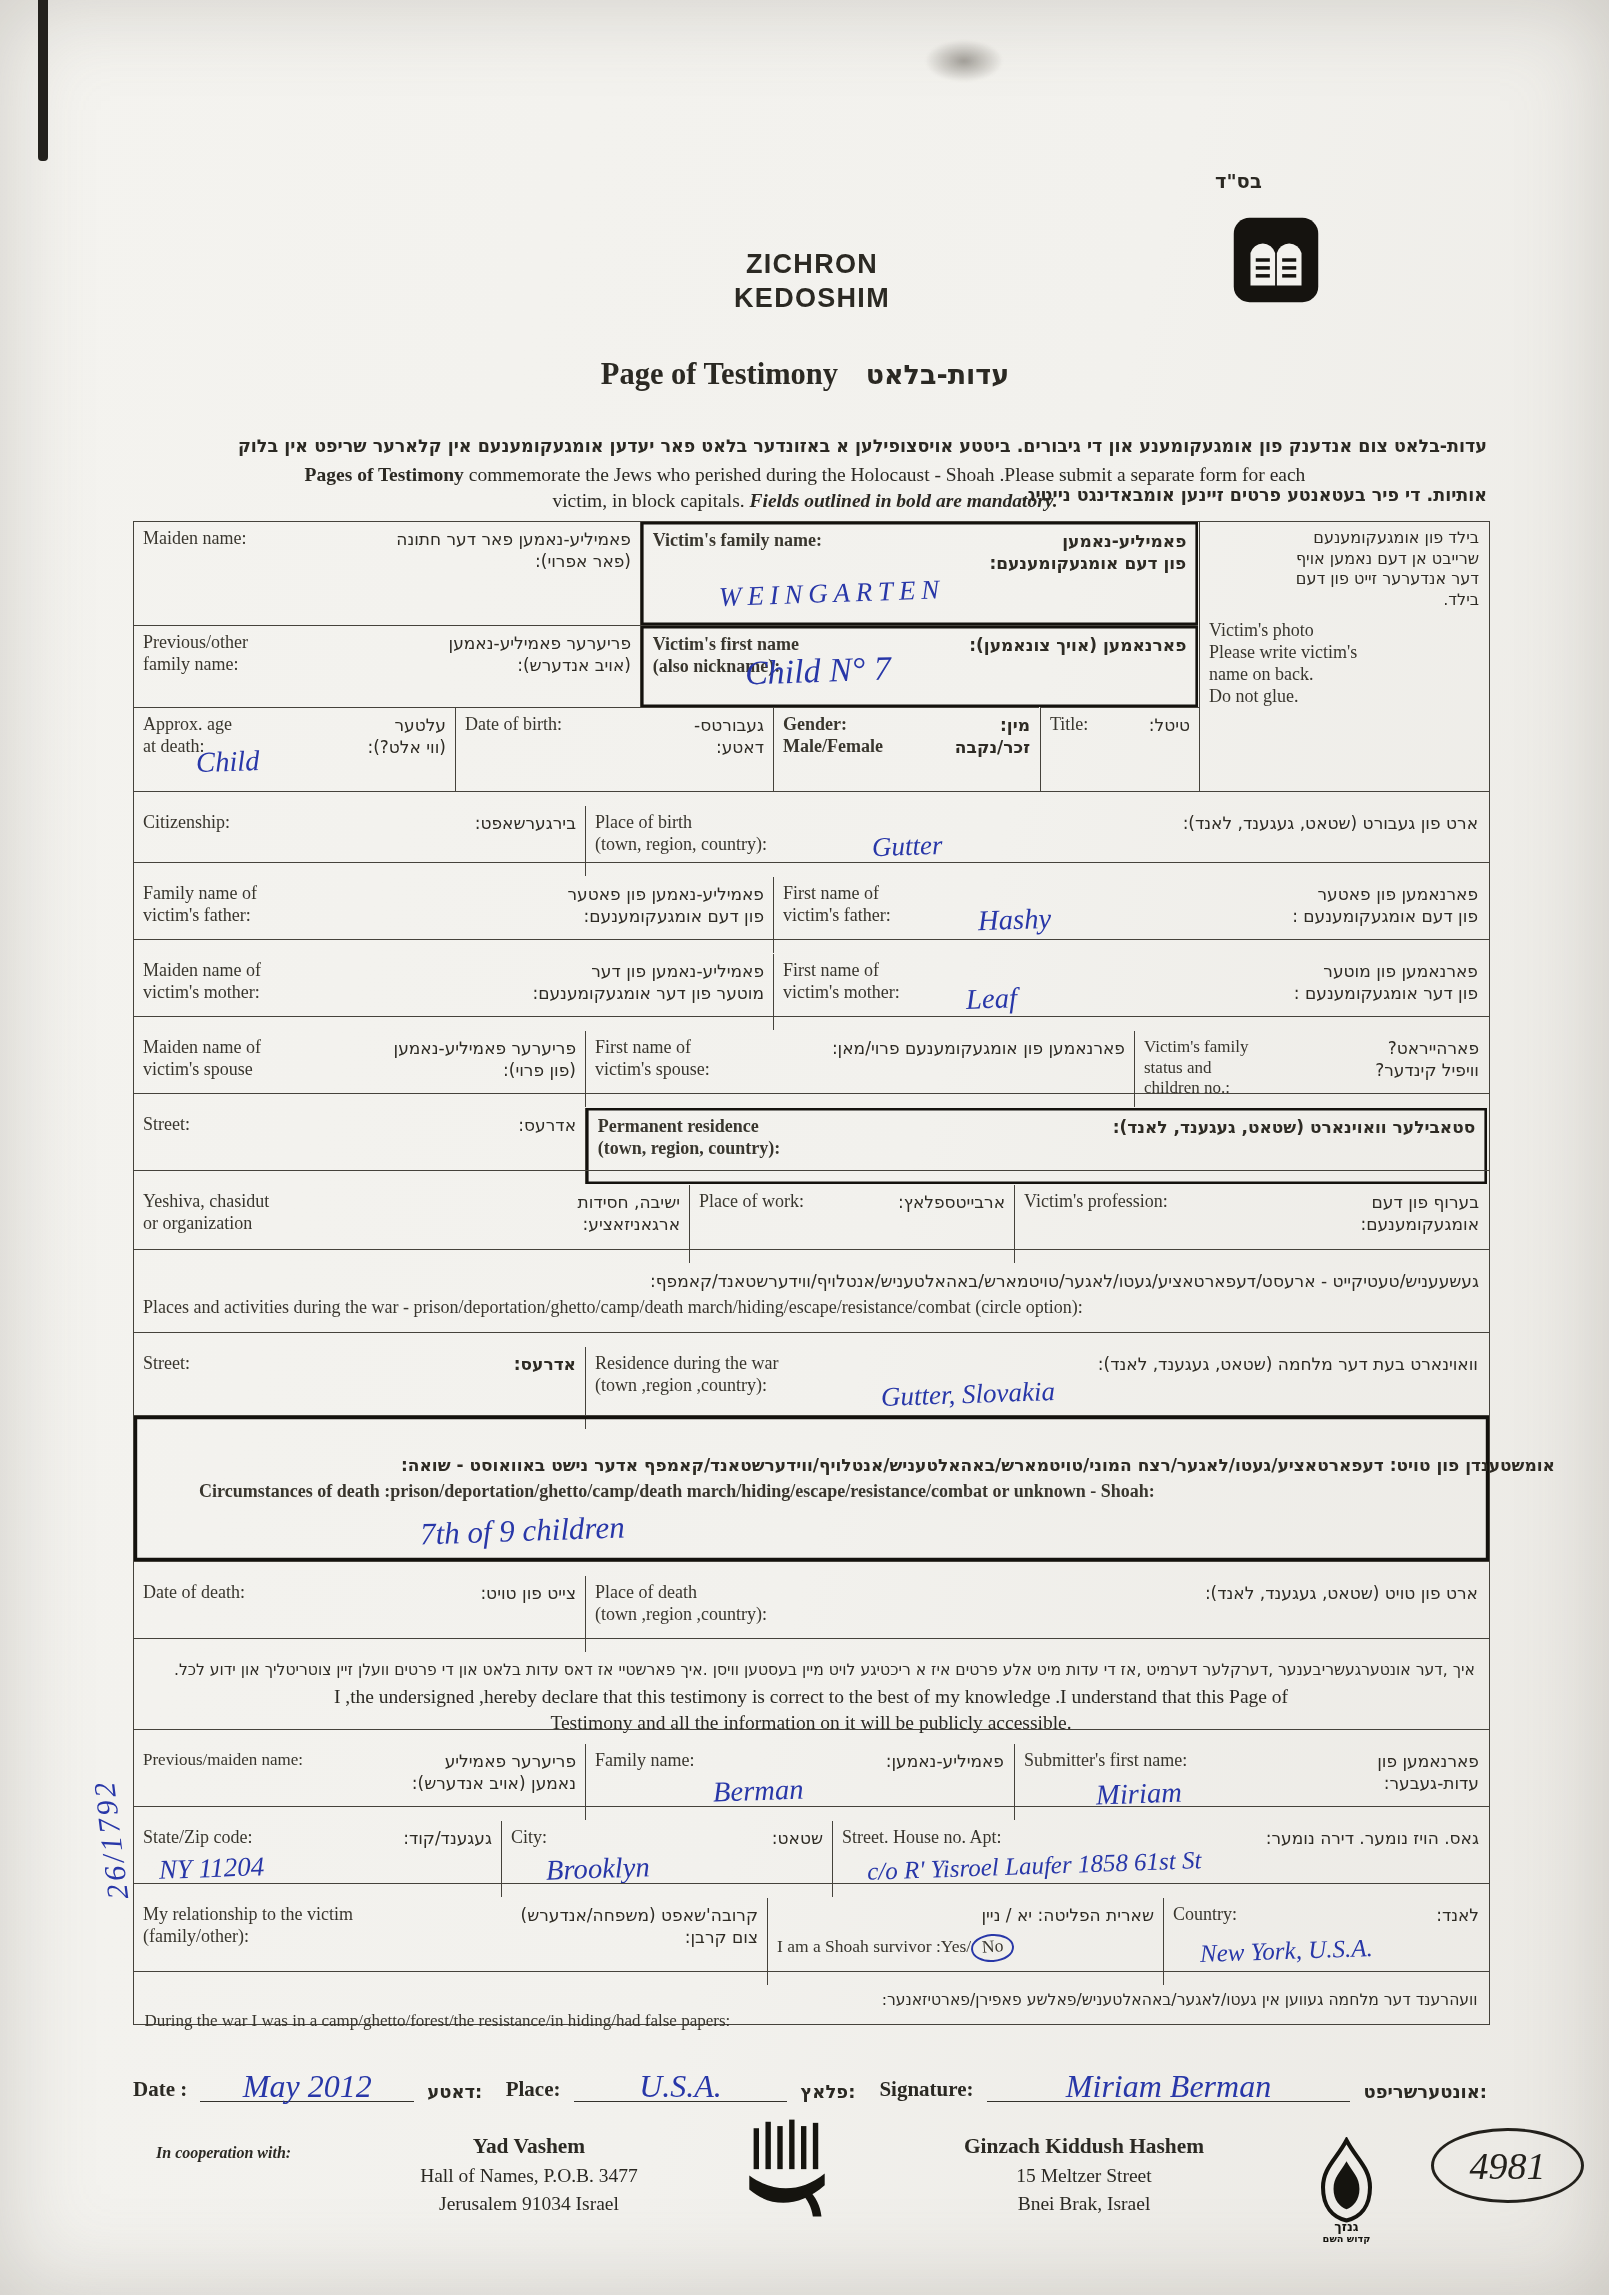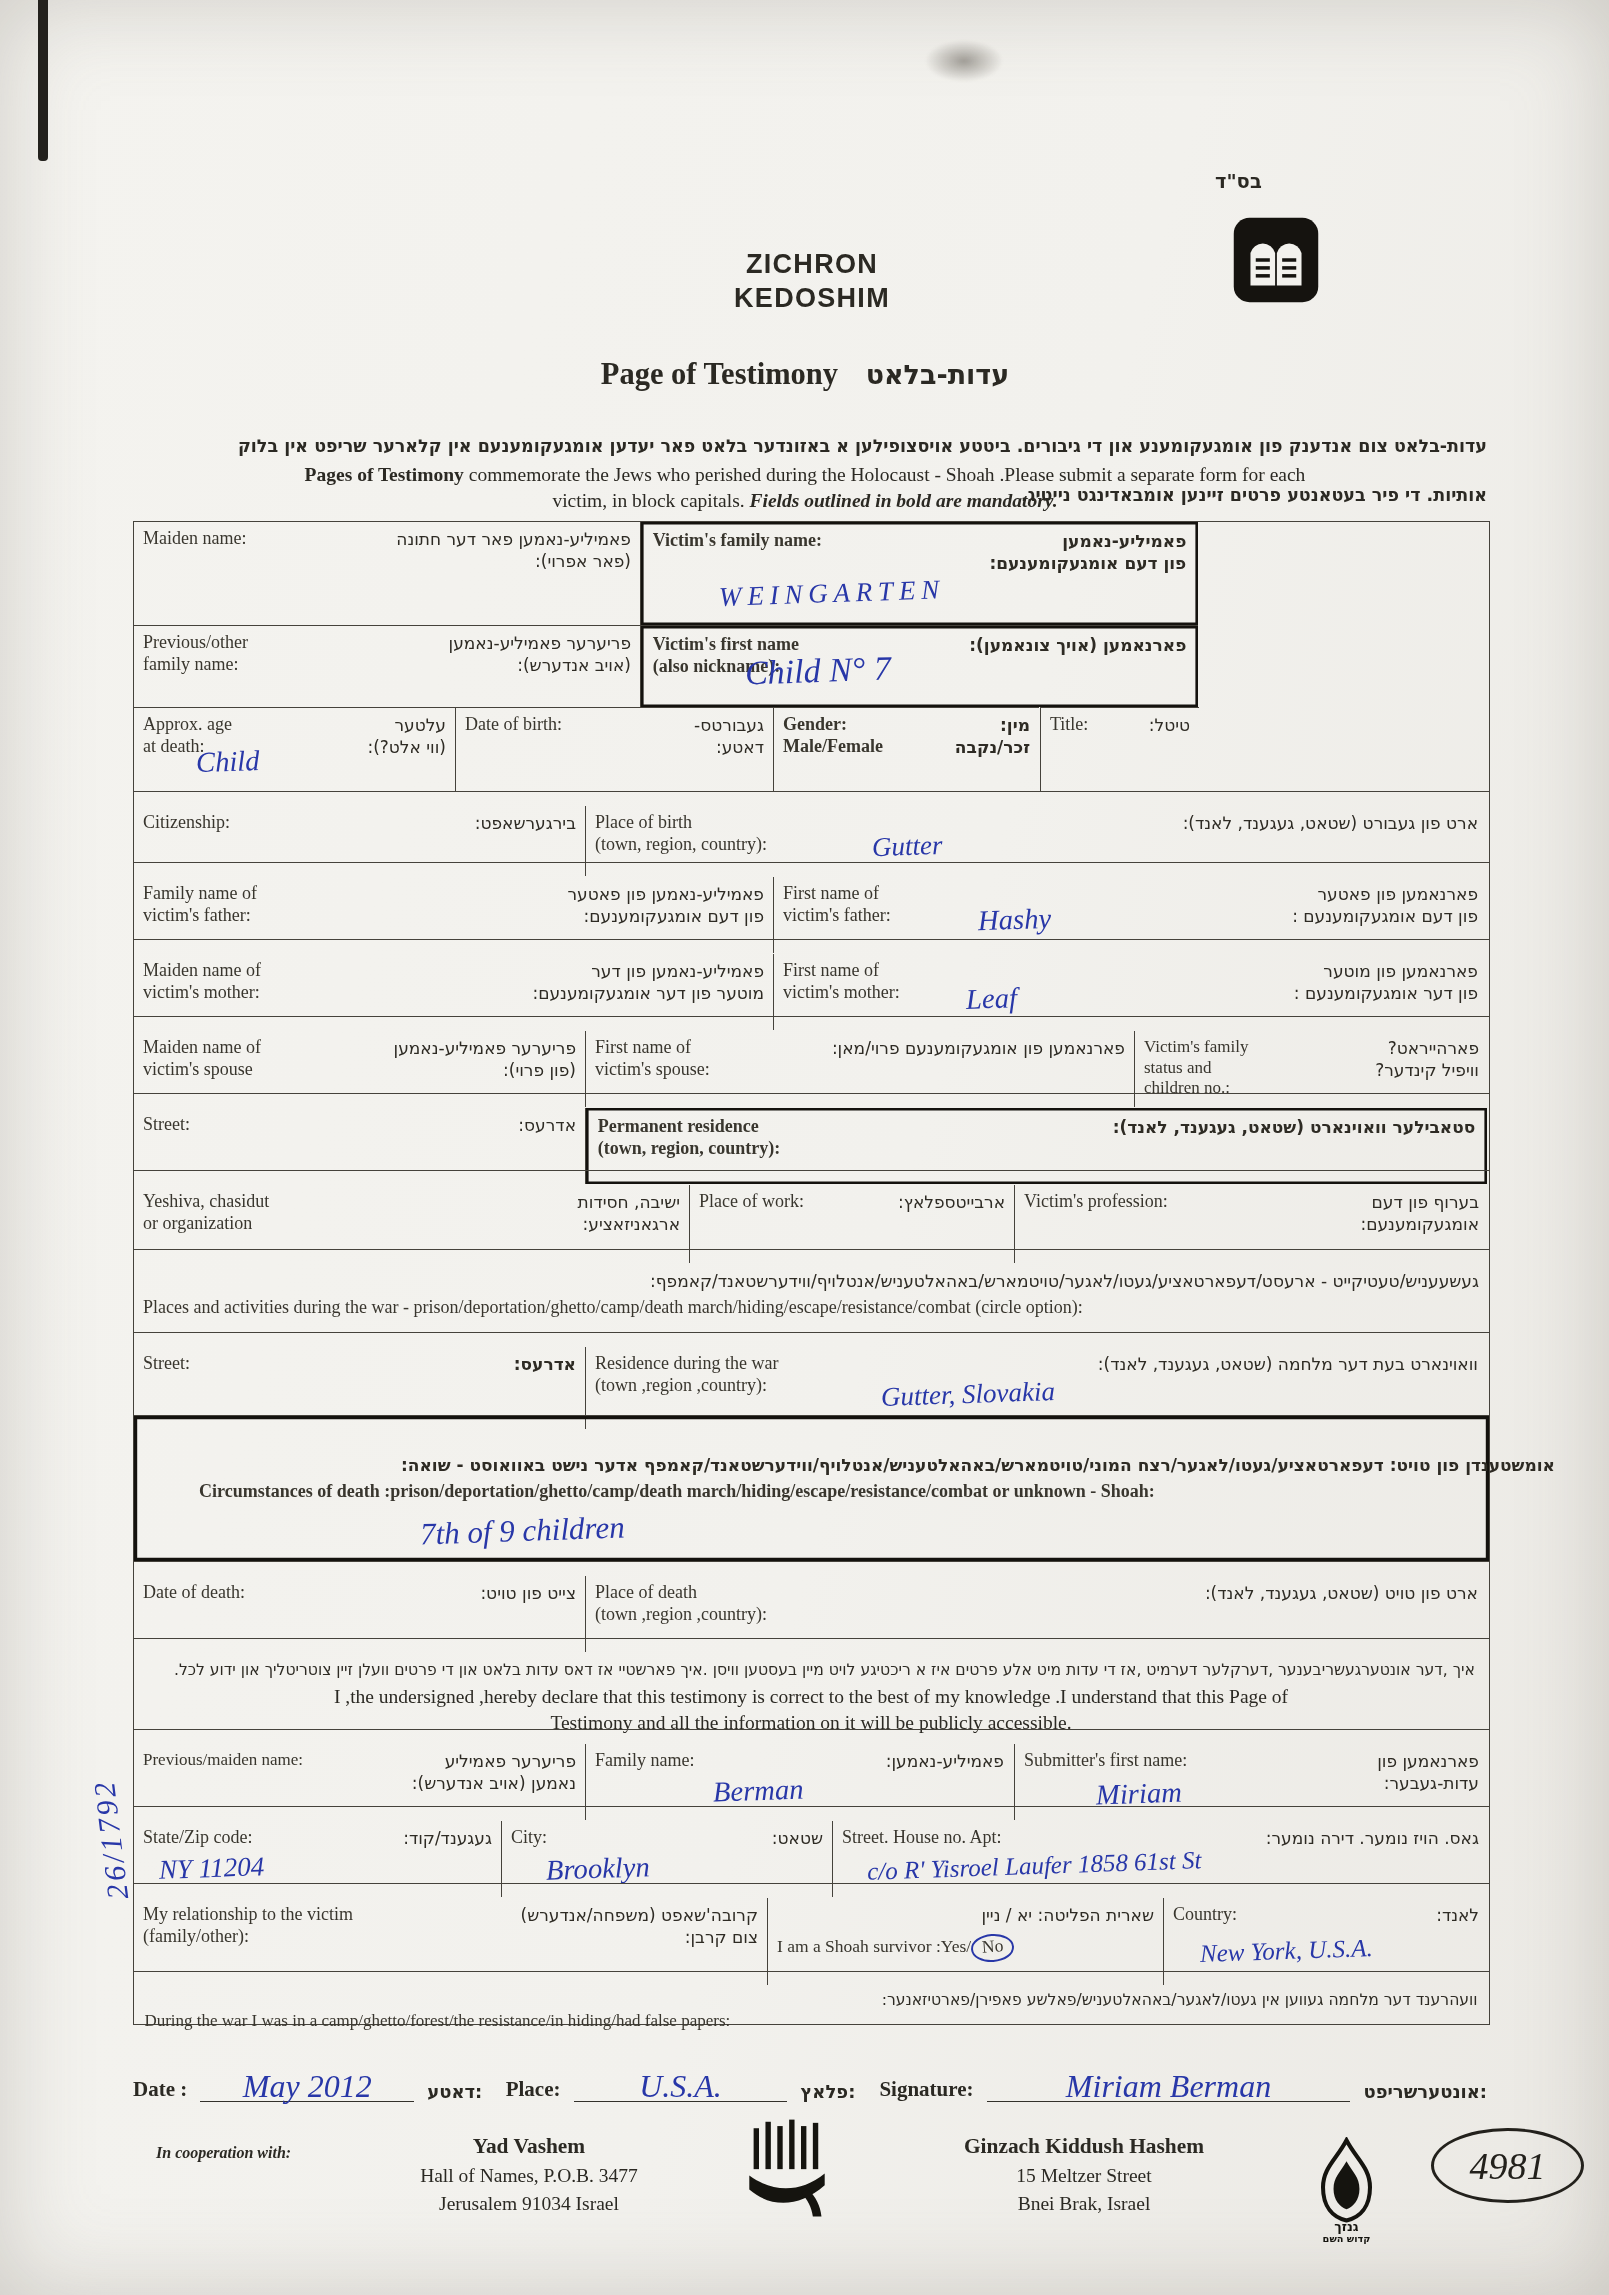--- a/index.html
+++ b/index.html
@@ -107,20 +107,30 @@
           </div>
       </div>
       <div class="cell boldbox" style="left:506px;width:558px;top:0;height:103px;padding:7.8px 11.7px">
         <div class="cf">
             <span class="lbl-en">Victim's family name:</span>
             <span class="lbl-he">פאמיליע-נאמען
 פון דעם אומגעקומענעם:</span>
           </div>
         <span class="hw" style="left:78px;top:56px;font-size:27px;letter-spacing:5.8px">WEINGARTEN</span>
       </div>
+      <div class="cell" style="left:1065px;width:289px;top:0;height:269px">
+        <div class="lbl-he" style="font-size:16px">בילד פון אומגעקומענעם
+שרייבט אן דעם נאמען אויף
+דער אנדערער זייט פון דעם
+בילד.</div>
+        <div class="lbl-en" style="margin-top:9px">Victim's photo
+Please write victim's
+name on back.
+Do not glue.</div>
+      </div>
       <div class="cell nl bt" style="left:0;width:506px;top:103px;height:82px">
         <div class="cf">
             <span class="lbl-en">Previous/other
 family name:</span>
             <span class="lbl-he">פריערער פאמיליע-נאמען
 (אויב אנדערש):</span>
           </div>
       </div>
       <div class="cell bt boldbox" style="left:506px;width:558px;top:103px;height:82px;padding:7.8px 11.7px">
         <div class="cf">

